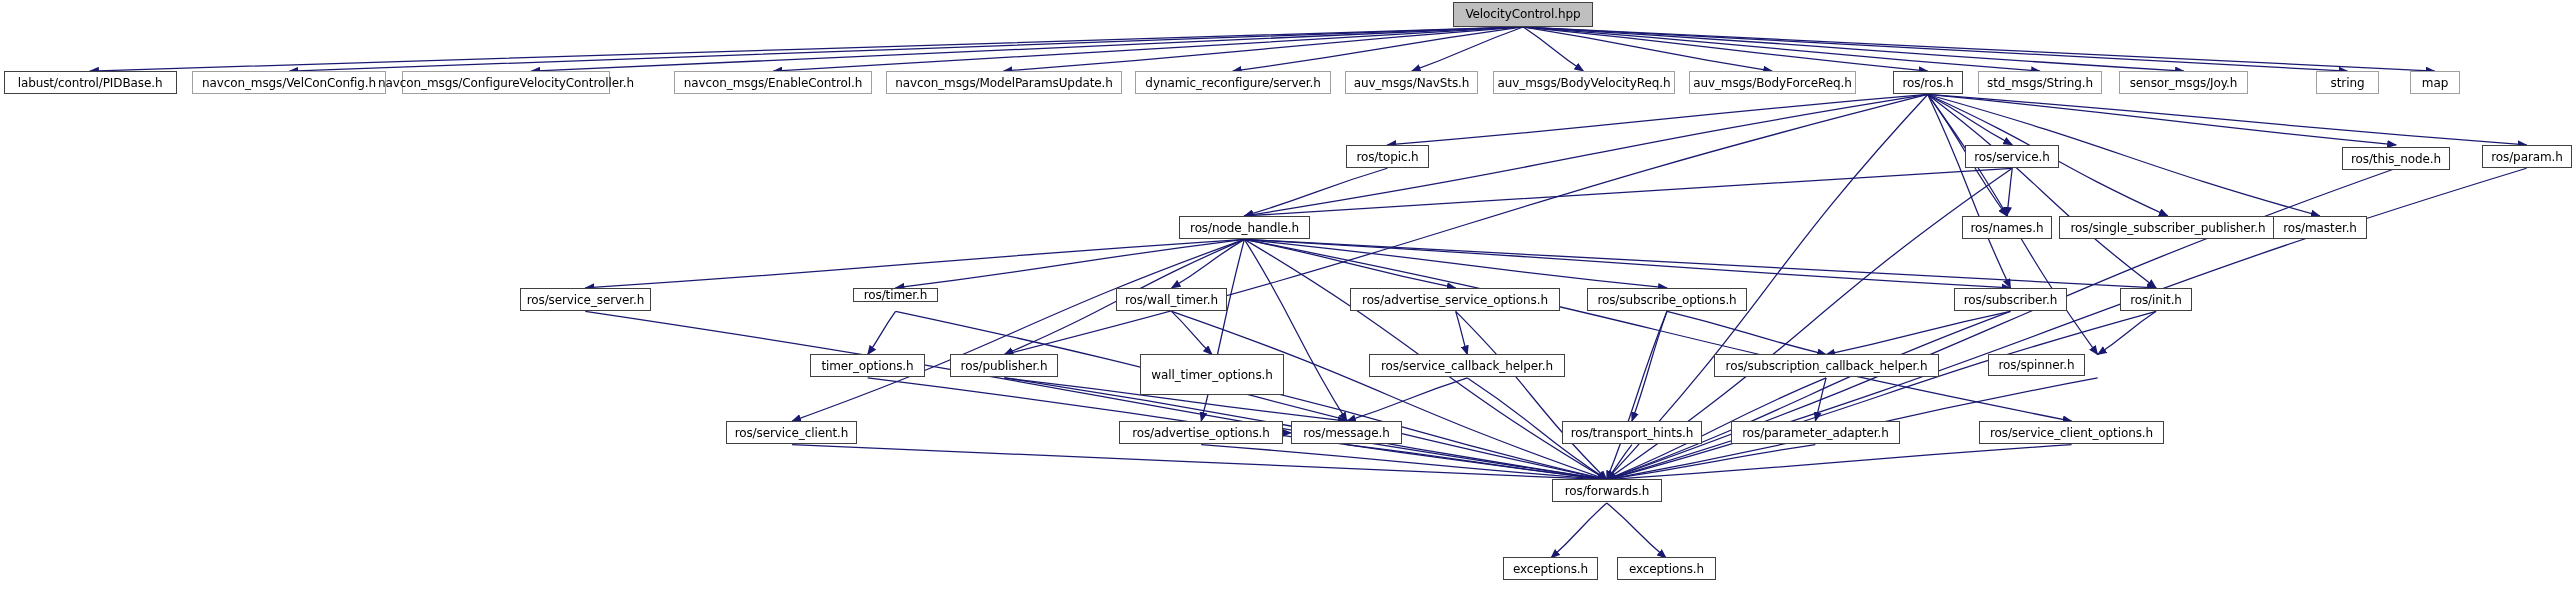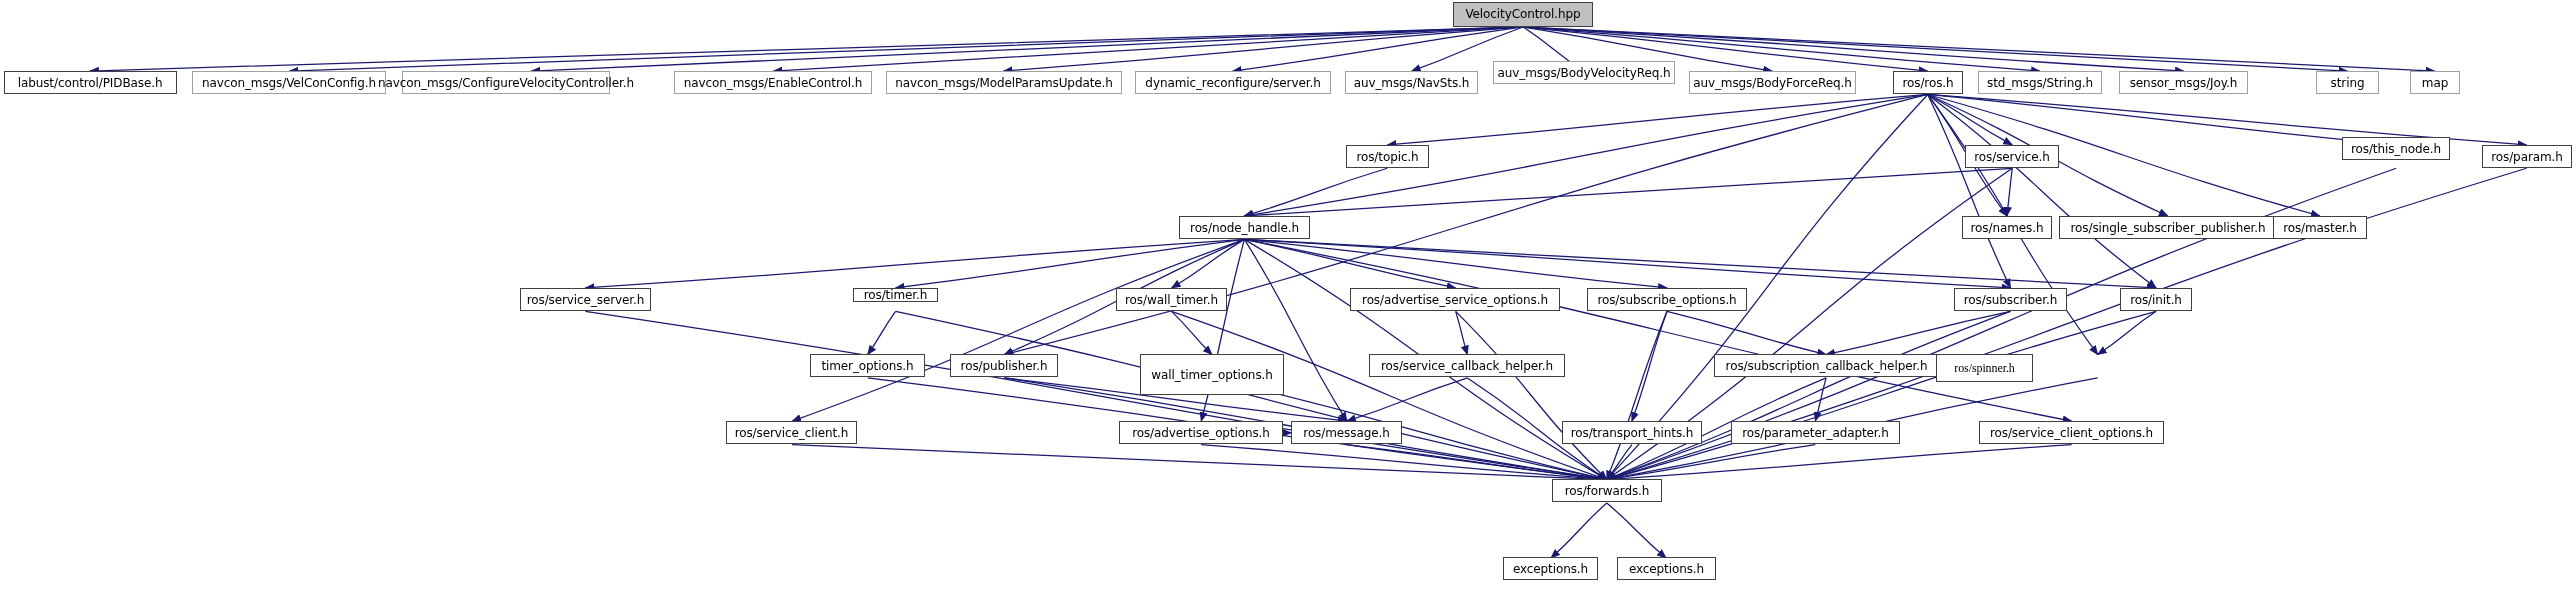--- a/index.html
+++ b/index.html
@@ -156,21 +156,21 @@
       </div>
       <div class="node" style="left: 886px; top: 71px; width: 236px; height: 23.4px;">
         <span>navcon_msgs/ModelParamsUpdate.h</span>
       </div>
       <div class="node" style="left: 1135px; top: 71px; width: 196px; height: 23.4px;">
         <span>dynamic_reconfigure/server.h</span>
       </div>
       <div class="node" style="left: 1345px; top: 71px; width: 133px; height: 23.4px;">
         <span>auv_msgs/NavSts.h</span>
       </div>
-      <div class="node" style="left: 1493px; top: 61px; width: 182px; height: 23.4px;">
+      <div class="node" style="left: 1493px; top: 71px; width: 182px; height: 23.4px;">
         <span>auv_msgs/BodyVelocityReq.h</span>
       </div>
       <div class="node" style="left: 1689px; top: 71px; width: 167px; height: 23.4px;">
         <span>auv_msgs/BodyForceReq.h</span>
       </div>
       <div class="node strong" style="left: 1893px; top: 71px; width: 70px; height: 23.4px;">
         <span>ros/ros.h</span>
       </div>
       <div class="node" style="left: 1978px; top: 71px; width: 124px; height: 23.4px;">
         <span>std_msgs/String.h</span>
@@ -183,21 +183,21 @@
       </div>
       <div class="node" style="left: 2410px; top: 71px; width: 50px; height: 23.4px;">
         <span>map</span>
       </div>
       <div class="node strong" style="left: 1346px; top: 145px; width: 83px; height: 23.4px;">
         <span>ros/topic.h</span>
       </div>
       <div class="node strong" style="left: 1965px; top: 145px; width: 94px; height: 23.4px;">
         <span>ros/service.h</span>
       </div>
-      <div class="node strong" style="left: 2342px; top: 137px; width: 108px; height: 23.4px; text-align: right;">
+      <div class="node strong" style="left: 2342px; top: 147px; width: 108px; height: 23.4px; text-align: right;">
         <span>ros/this_node.h</span>
       </div>
       <div class="node strong" style="left: 2482px; top: 145px; width: 90px; height: 23.4px;">
         <span>ros/param.h</span>
       </div>
       <div class="node strong" style="left: 1179px; top: 216px; width: 131px; height: 23.4px;">
         <span>ros/node_handle.h</span>
       </div>
       <div class="node strong" style="left: 1962px; top: 216px; width: 90px; height: 23.4px;">
         <span>ros/names.h</span>
@@ -237,21 +237,21 @@
       </div>
       <div class="node strong" style="left: 1140px; top: 354px; width: 144px; height: 41px;">
         <span>wall_timer_options.h</span>
       </div>
       <div class="node strong" style="left: 1369px; top: 354px; width: 196px; height: 23.4px;">
         <span>ros/service_callback_helper.h</span>
       </div>
       <div class="node strong" style="left: 1714px; top: 354px; width: 225px; height: 23.4px;">
         <span>ros/subscription_callback_helper.h</span>
       </div>
-      <div class="node strong" style="left: 1936px; top: 354px; width: 97px; height: 28px; font-family: Liberation Serif, serif;">
+      <div class="node strong" style="left: 1988px; top: 354px; width: 97px; height: 22px;">
         <span>ros/spinner.h</span>
       </div>
       <div class="node strong" style="left: 726px; top: 421px; width: 131px; height: 23.4px;">
         <span>ros/service_client.h</span>
       </div>
       <div class="node strong" style="left: 1119px; top: 421px; width: 164px; height: 23.4px;">
         <span>ros/advertise_options.h</span>
       </div>
       <div class="node strong" style="left: 1291px; top: 421px; width: 111px; height: 23.4px;">
         <span>ros/message.h</span>

